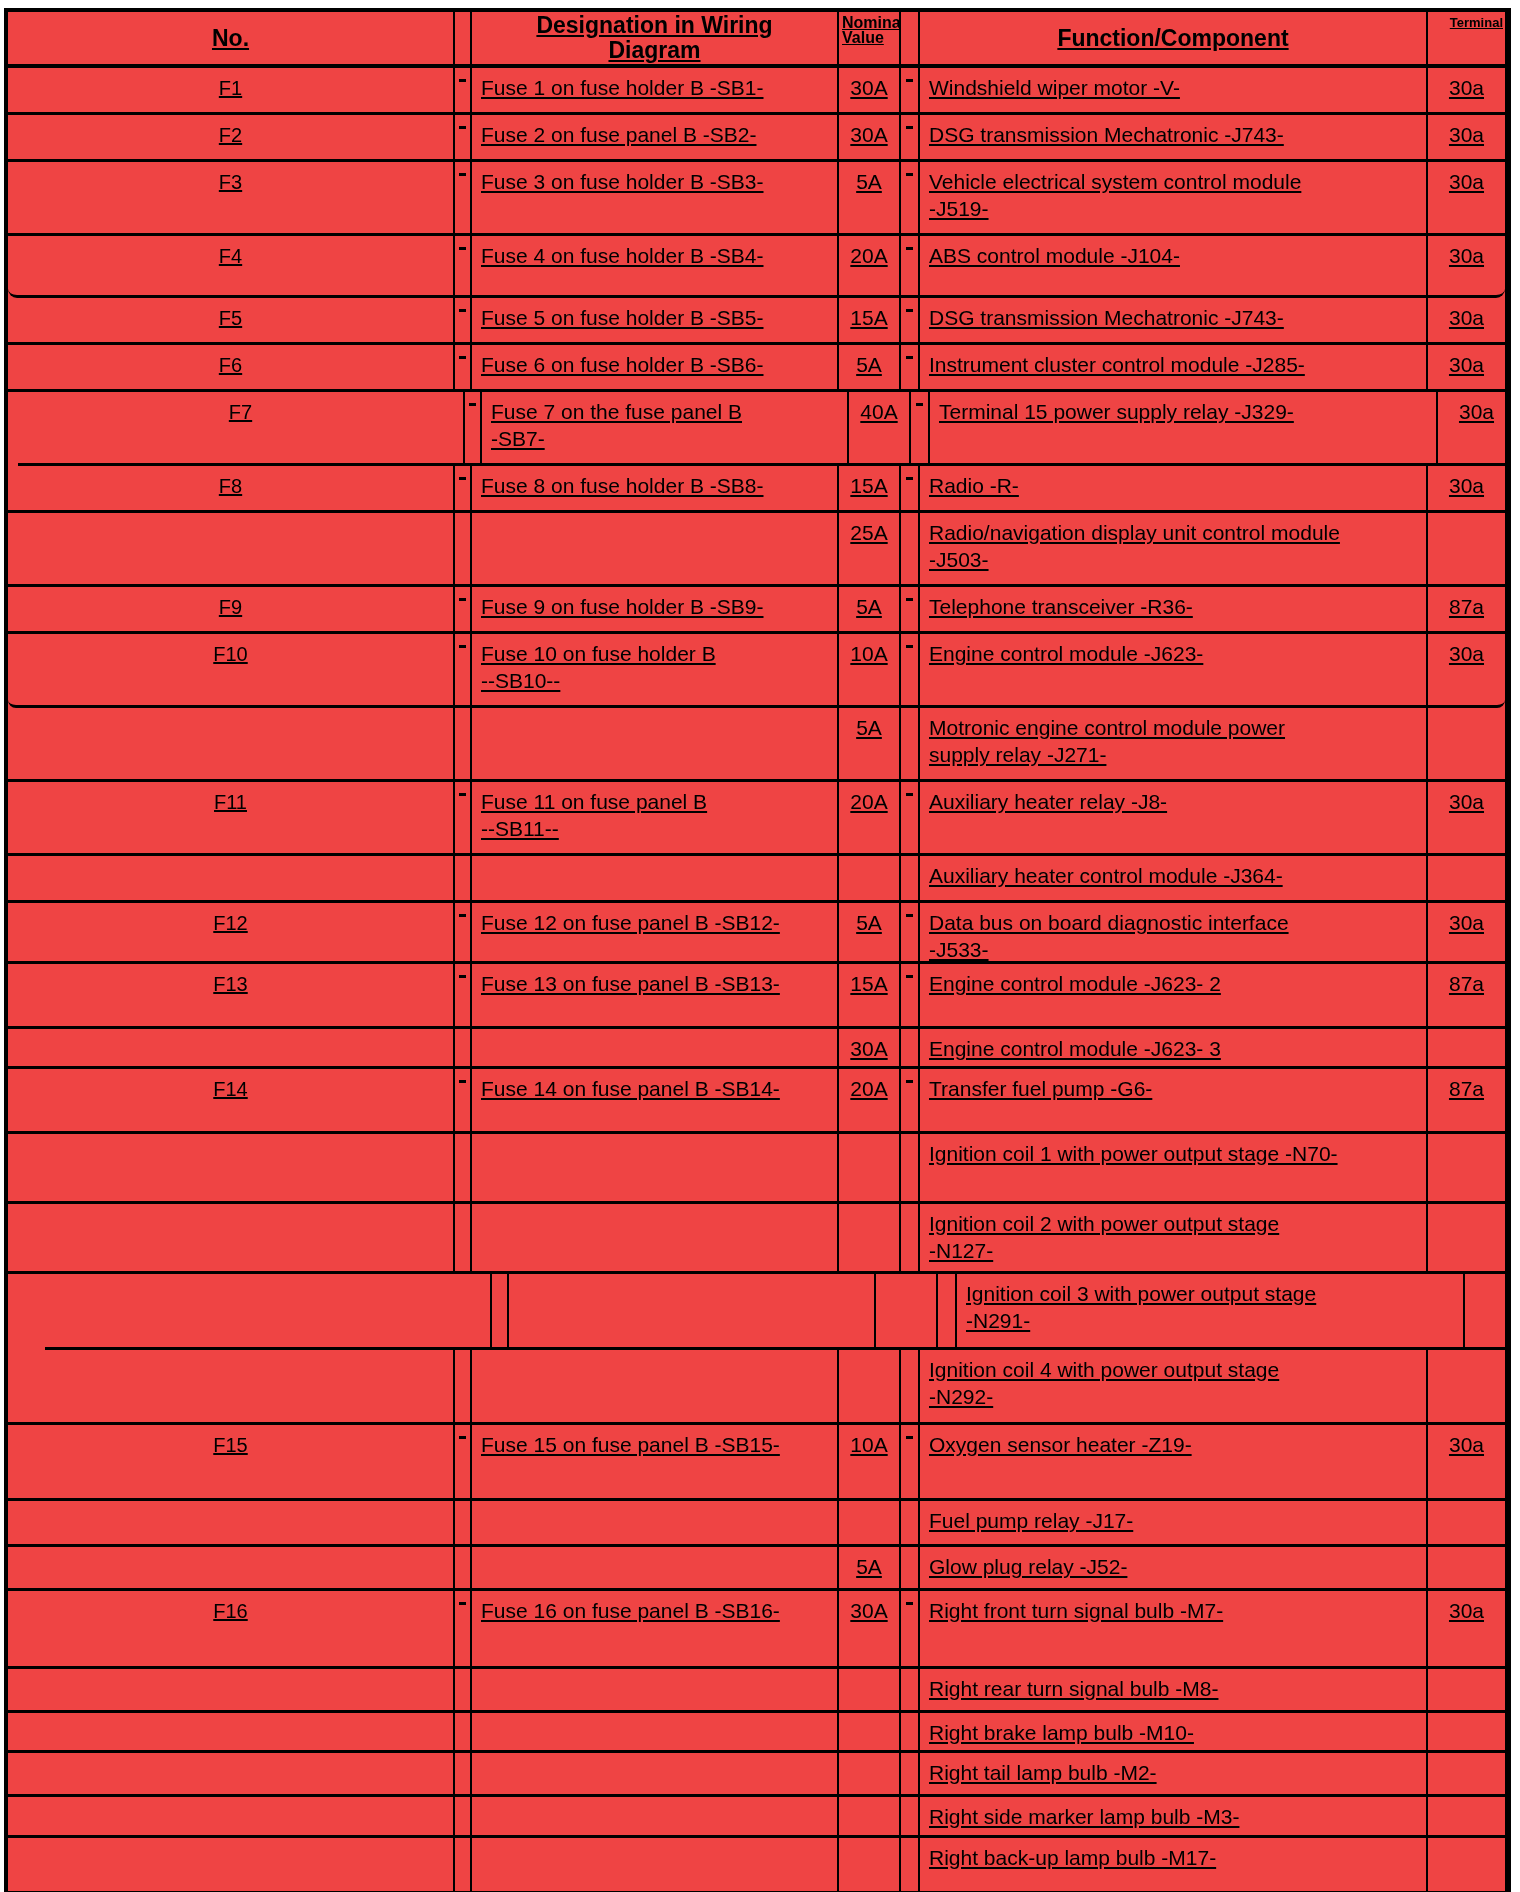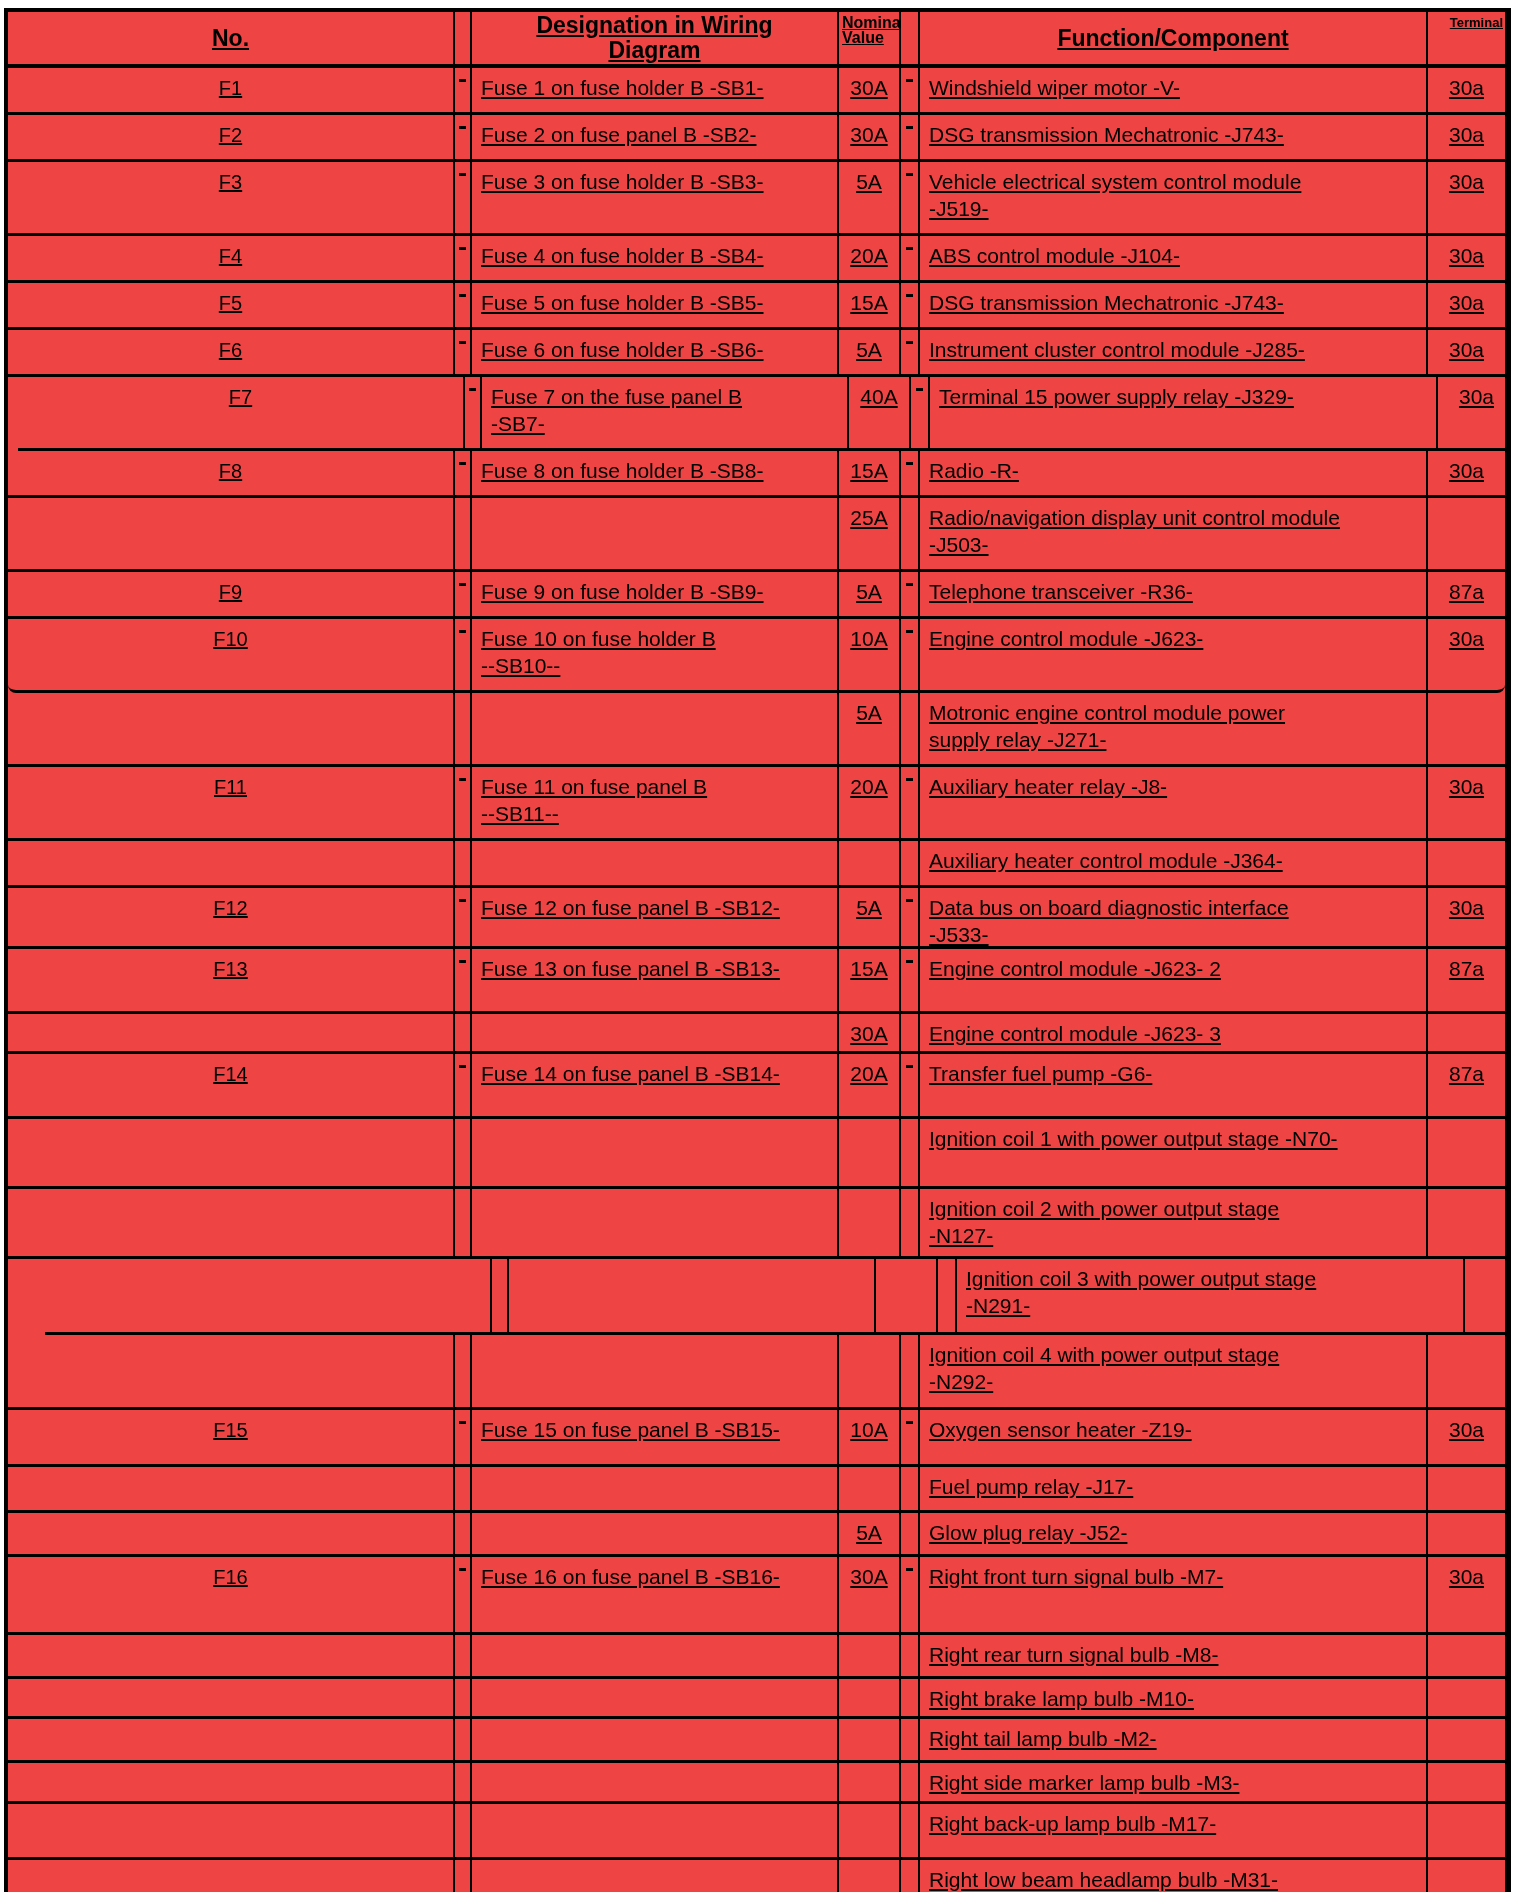--- a/index.html
+++ b/index.html
@@ -72,21 +72,21 @@
         </div>
         <div class="c-desig">Fuse 3 on fuse holder B -SB3-</div>
         <div class="c-nom">5A</div>
         <div class="c-thin">
           <span class="tick"></span>
         </div>
         <div class="c-func">Vehicle electrical system control module
 -J519-</div>
         <div class="c-term">30a</div>
       </div>
-      <div class="row" style="height: 47px;">
+      <div class="row" style="height: 62px; border-radius: 9px;">
         <div class="c-no">F4</div>
         <div class="c-thin">
           <span class="tick"></span>
         </div>
         <div class="c-desig">Fuse 4 on fuse holder B -SB4-</div>
         <div class="c-nom">20A</div>
         <div class="c-thin">
           <span class="tick"></span>
         </div>
         <div class="c-func">ABS control module -J104-</div>
@@ -296,21 +296,21 @@
       <div class="row" style="height: 75px;">
         <div class="c-no"></div>
         <div class="c-thin"></div>
         <div class="c-desig"></div>
         <div class="c-nom"></div>
         <div class="c-thin"></div>
         <div class="c-func">Ignition coil 4 with power output stage
 -N292-</div>
         <div class="c-term"></div>
       </div>
-      <div class="row" style="height: 57px;">
+      <div class="row" style="height: 76px;">
         <div class="c-no">F15</div>
         <div class="c-thin">
           <span class="tick"></span>
         </div>
         <div class="c-desig">Fuse 15 on fuse panel B -SB15-</div>
         <div class="c-nom">10A</div>
         <div class="c-thin">
           <span class="tick"></span>
         </div>
         <div class="c-func">Oxygen sensor heater -Z19-</div>

